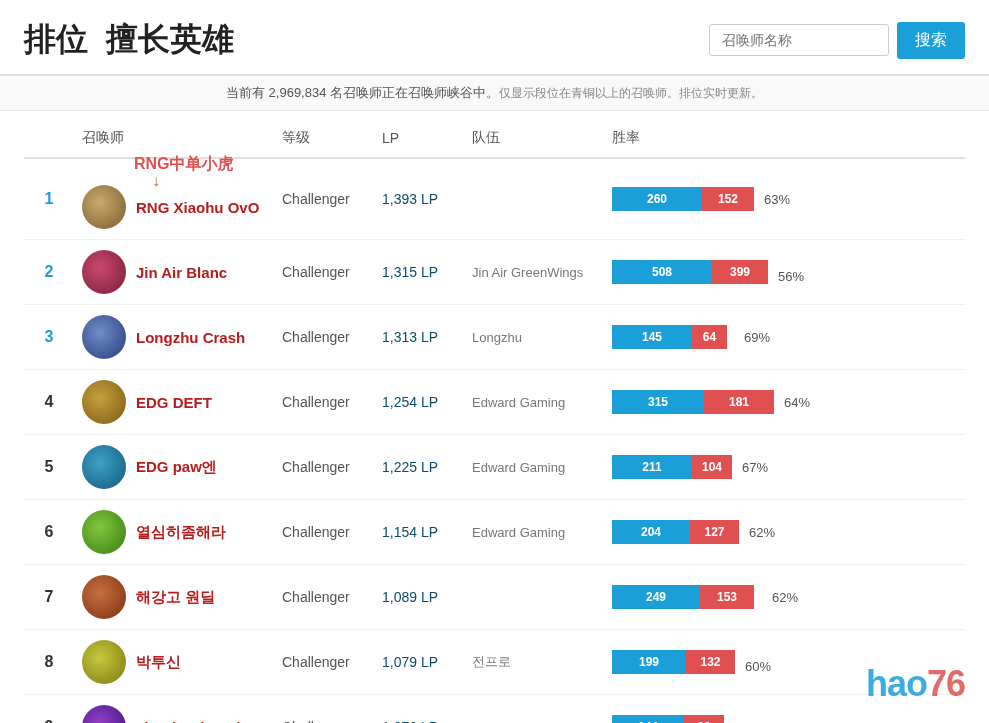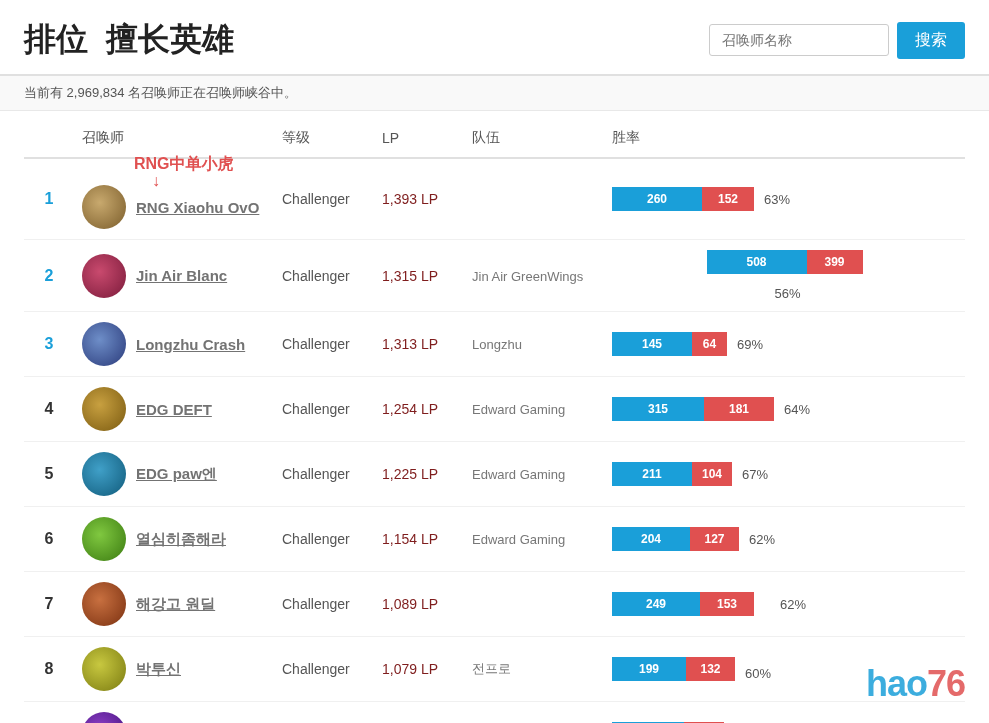--- a/index.html
+++ b/index.html
@@ -51,21 +51,21 @@
       color: #fff;
       border: none;
       border-radius: 3px;
       padding: 8px 18px;
       font-size: 16px;
       cursor: pointer;
       font-family: inherit;
     }
     .sub-info {
       display: flex;
-      justify-content: space-between;
+      justify-content: center;
       align-items: center;
       padding: 8px 24px;
       font-size: 13px;
       color: #555;
       background: #f9f9f9;
       border-bottom: 1px solid #e8e8e8;
     }
     .sub-info-right {
       color: #888;
       font-size: 12px;
@@ -124,25 +124,24 @@
     .avatar-3 { background: radial-gradient(circle at 40% 40%, #6e8ec8, #2a3a7a); }
     .avatar-4 { background: radial-gradient(circle at 40% 40%, #c8a040, #7a5a10); }
     .avatar-5 { background: radial-gradient(circle at 40% 40%, #40a0c8, #105a7a); }
     .avatar-6 { background: radial-gradient(circle at 40% 40%, #80c840, #3a7a10); }
     .avatar-7 { background: radial-gradient(circle at 40% 40%, #c87040, #7a3010); }
     .avatar-8 { background: radial-gradient(circle at 40% 40%, #c8c840, #7a7a10); }
     .avatar-9 { background: radial-gradient(circle at 40% 40%, #9040c8, #40107a); }
     .summoner-name {
       font-weight: bold;
       font-size: 15px;
-      color: #737373;
-      text-decoration: underline;
+      color: #b91c1c;
     }
     .tier-text { color: #555; }
-    .lp-text { color: #7f1d1d; }
+    .lp-text { color: #0c4a6e; }
     .team-text { color: #777; font-size: 13px; }
     .winbar-container {
       display: flex;
       align-items: center;
       gap: 0;
       height: 24px;
     }
     .winbar-blue {
       background: #1a9fd9;
       height: 24px;
@@ -189,20 +188,21 @@
     <span class="header-title-heroes">擅长英雄</span>
   </div>
   <div class="header-search">
     <input class="search-input" type="text" placeholder="召唤师名称" style="">
     <button class="search-button">搜索</button>
   </div>
 </div>
 
 <div class="sub-info">
   <span>当前有 2,969,834 名召唤师正在召唤师峡谷中。</span>
+  <span class="sub-info-right">仅显示段位在青铜以上的召唤师。排位实时更新。</span>
 </div>
 
 <div class="table-container">
   <table>
     <thead>
       <tr>
         <th class="col-rank"></th>
         <th class="col-summoner">
           <span>召唤师</span>
         </th>
@@ -252,21 +252,21 @@
 
     <div class="summoner-cell">
       <div class="avatar avatar-2"></div>
       <span class="summoner-name">Jin Air Blanc</span>
     </div>
   </td>
           <td><span class="tier-text">Challenger</span></td>
           <td><span class="lp-text">1,315 LP</span></td>
           <td><span class="team-text">Jin Air GreenWings</span></td>
           <td>
-    <div style="display:flex; align-items:center; gap:12px;flex-direction:column;">
+    <div style="display:flex; align-items:flex-end; gap:4px;">
       <div class="winbar-container">
         <div class="winbar-blue" style="width:100px;">508</div>
         <div class="winbar-red" style="width:56px;">399</div>
       </div>
       <span class="pct-text">56%</span>
     </div>
   </td>
         </tr>
         <tr>
           <td class="col-rank"><span style="color:#1a9fd9; font-weight:bold; font-size:16px;">3</span></td>
@@ -274,21 +274,21 @@
 
     <div class="summoner-cell">
       <div class="avatar avatar-3"></div>
       <span class="summoner-name">Longzhu Crash</span>
     </div>
   </td>
           <td><span class="tier-text">Challenger</span></td>
           <td><span class="lp-text">1,313 LP</span></td>
           <td><span class="team-text">Longzhu</span></td>
           <td>
-    <div style="display:flex; align-items:center; gap:4px;text-align:right;">
+    <div style="display:flex; align-items:center; gap:11px;text-align:right;">
       <div class="winbar-container">
         <div class="winbar-blue" style="width:80px;">145</div>
         <div class="winbar-red" style="width:35px;">64</div>
       </div>
       <span class="pct-text">69%</span>
     </div>
   </td>
         </tr>
         <tr>
           <td class="col-rank"><span style="color:#333; font-weight:bold; font-size:16px;">4</span></td>
@@ -362,21 +362,21 @@
 
     <div class="summoner-cell">
       <div class="avatar avatar-7"></div>
       <span class="summoner-name">해강고 원딜</span>
     </div>
   </td>
           <td><span class="tier-text">Challenger</span></td>
           <td><span class="lp-text">1,089 LP</span></td>
           <td><span class="team-text"></span></td>
           <td>
-    <div style="display:flex; align-items:center; gap:20px;">
+    <div style="display:flex; align-items:center; gap:12px;">
       <div class="winbar-container">
         <div class="winbar-blue" style="width:88px;">249</div>
         <div class="winbar-red" style="width:54px;">153</div>
       </div>
       <span class="pct-text">62%</span>
     </div>
   </td>
         </tr>
         <tr>
           <td class="col-rank"><span style="color:#333; font-weight:bold; font-size:16px;">8</span></td>

